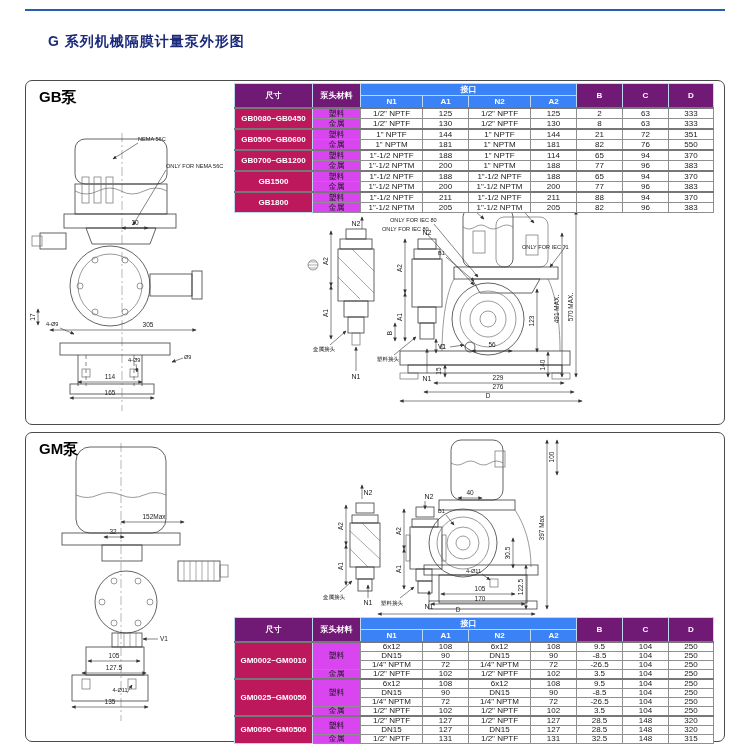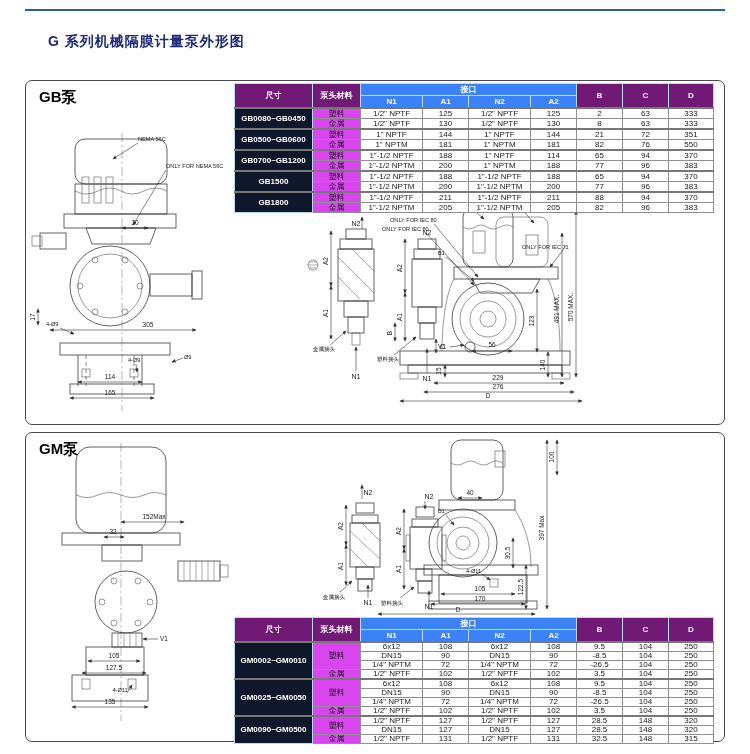--- a/index.html
+++ b/index.html
@@ -11,21 +11,21 @@
   .panel-gm{top:432px;height:308px;}
   .panel-label{position:absolute;left:13px;top:7px;font-size:15px;font-weight:bold;color:#000;z-index:3;}
   .drawing{position:absolute;left:0;top:0;z-index:1;}
   table.spec{position:absolute;border-collapse:collapse;table-layout:fixed;width:479px;font-size:8px;color:#1a1a1a;z-index:2;background:#fff;}
   .panel-gb table.spec{left:208px;top:2px;}
   .panel-gm table.spec{left:208px;top:184px;}
   .spec th{background:#701a75;color:#fff;font-weight:bold;border:1px solid #bcd9ef;padding:0;height:11px;font-size:8px;line-height:10px;}
   .spec th.sub{background:#3b82f6;}
   .spec td{border:1px solid #8f8f8f;text-align:center;padding:0;height:9px;line-height:9px;background:#fff;white-space:nowrap;overflow:hidden;}
   .panel-gm .spec td{height:8px;line-height:8px;}
-  .spec td.size{background:#0f172a;color:#fff;font-weight:bold;border:1px solid #bcd9ef;}
+  .spec td.size{background:#be185d;color:#fff;font-weight:bold;border:1px solid #bcd9ef;}
   .spec td.mat{background:#d946ef;}
   .spec tr.gstart td{border-top:2px solid #777;}
   svg text{font-family:"Liberation Sans",sans-serif;fill:#222;}
   .dtxt{font-size:6.5px;}
   .stxt{font-size:5.6px;}
   .ptxt{font-size:7px;}
   .ln{stroke:#3c3c3c;stroke-width:.8;fill:none;}
   .ln2{stroke:#6e6e6e;stroke-width:.7;fill:none;}
   .thin{stroke:#555;stroke-width:.5;fill:none;}
   .dim{stroke:#333;stroke-width:.6;fill:none;marker-start:url(#ar);marker-end:url(#ar);}

